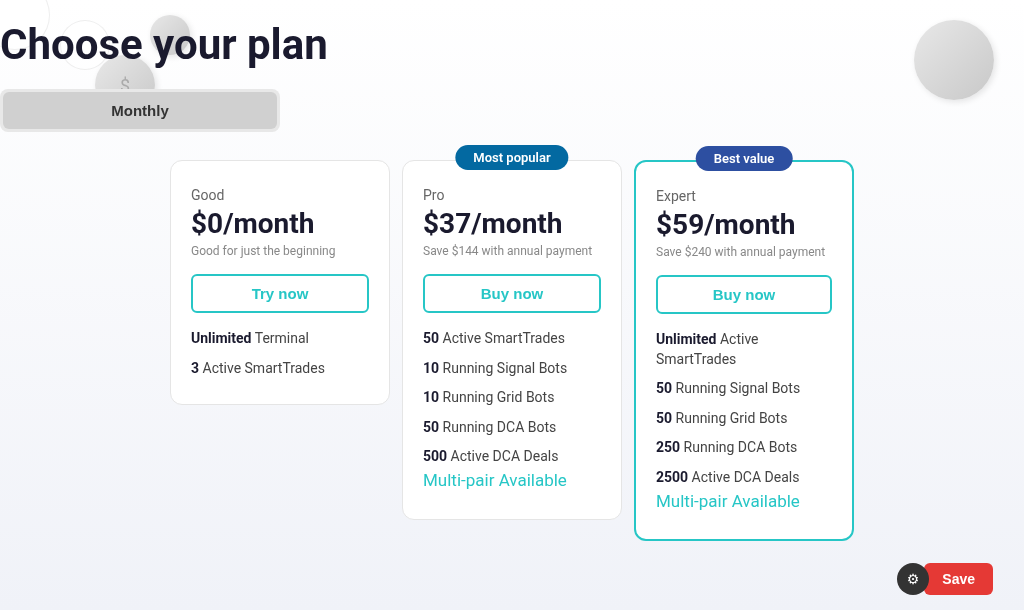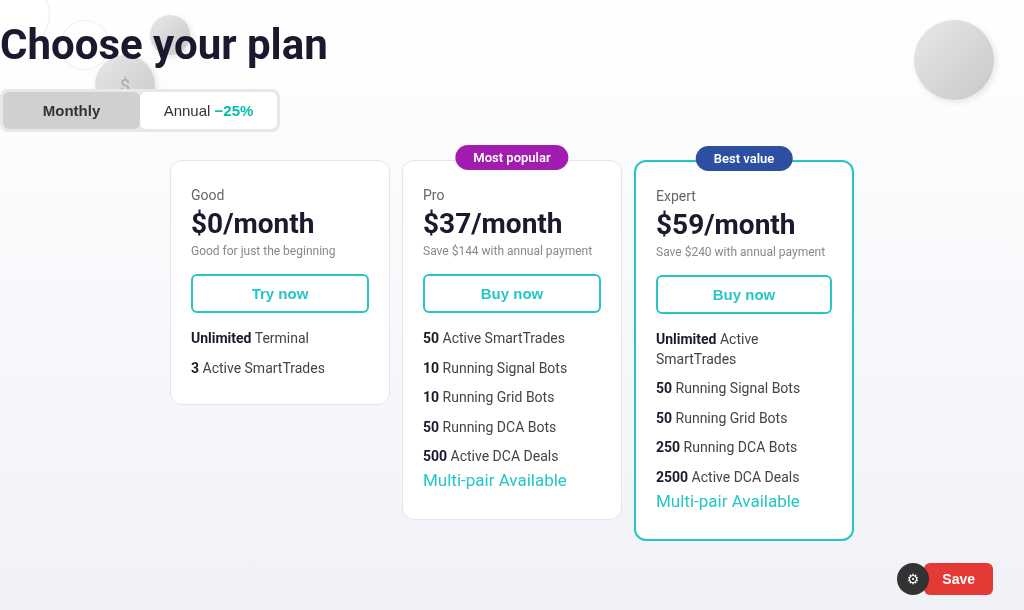--- a/index.html
+++ b/index.html
@@ -125,21 +125,21 @@
       left: 50%;
       transform: translateX(-50%);
       padding: 5px 18px;
       border-radius: 20px;
       font-size: 13px;
       font-weight: 600;
       white-space: nowrap;
     }
 
     .badge-popular {
-      background: #a21caf;
+      background: #0369a1;
       color: white;
       text-align: right;
     }
 
     .badge-best {
       background: #2d4fa1;
       color: white;
     }
 
     .plan-type {
@@ -250,24 +250,20 @@
   <div class="coin coin-2"></div>
   <div class="coin coin-3"></div>
 
   <div class="content">
 
     <h1 class="page-title">Choose your plan</h1>
 
     <div class="toggle-container">
       <div class="toggle-wrapper">
         <button class="toggle-btn active">Monthly</button>
-        <button class="toggle-btn inactive">
-          <span>Annual</span>
-          <span class="discount">−25%</span>
-        </button>
       </div>
     </div>
 
     <div class="plans-container" id="plans-container">
     <div class="plan-card">
     
     <div class="plan-type">Good</div>
     <div class="plan-price" style="">$0/month</div>
     <div class="plan-savings">Good for just the beginning</div>
     <button class="plan-btn">Try now</button>

